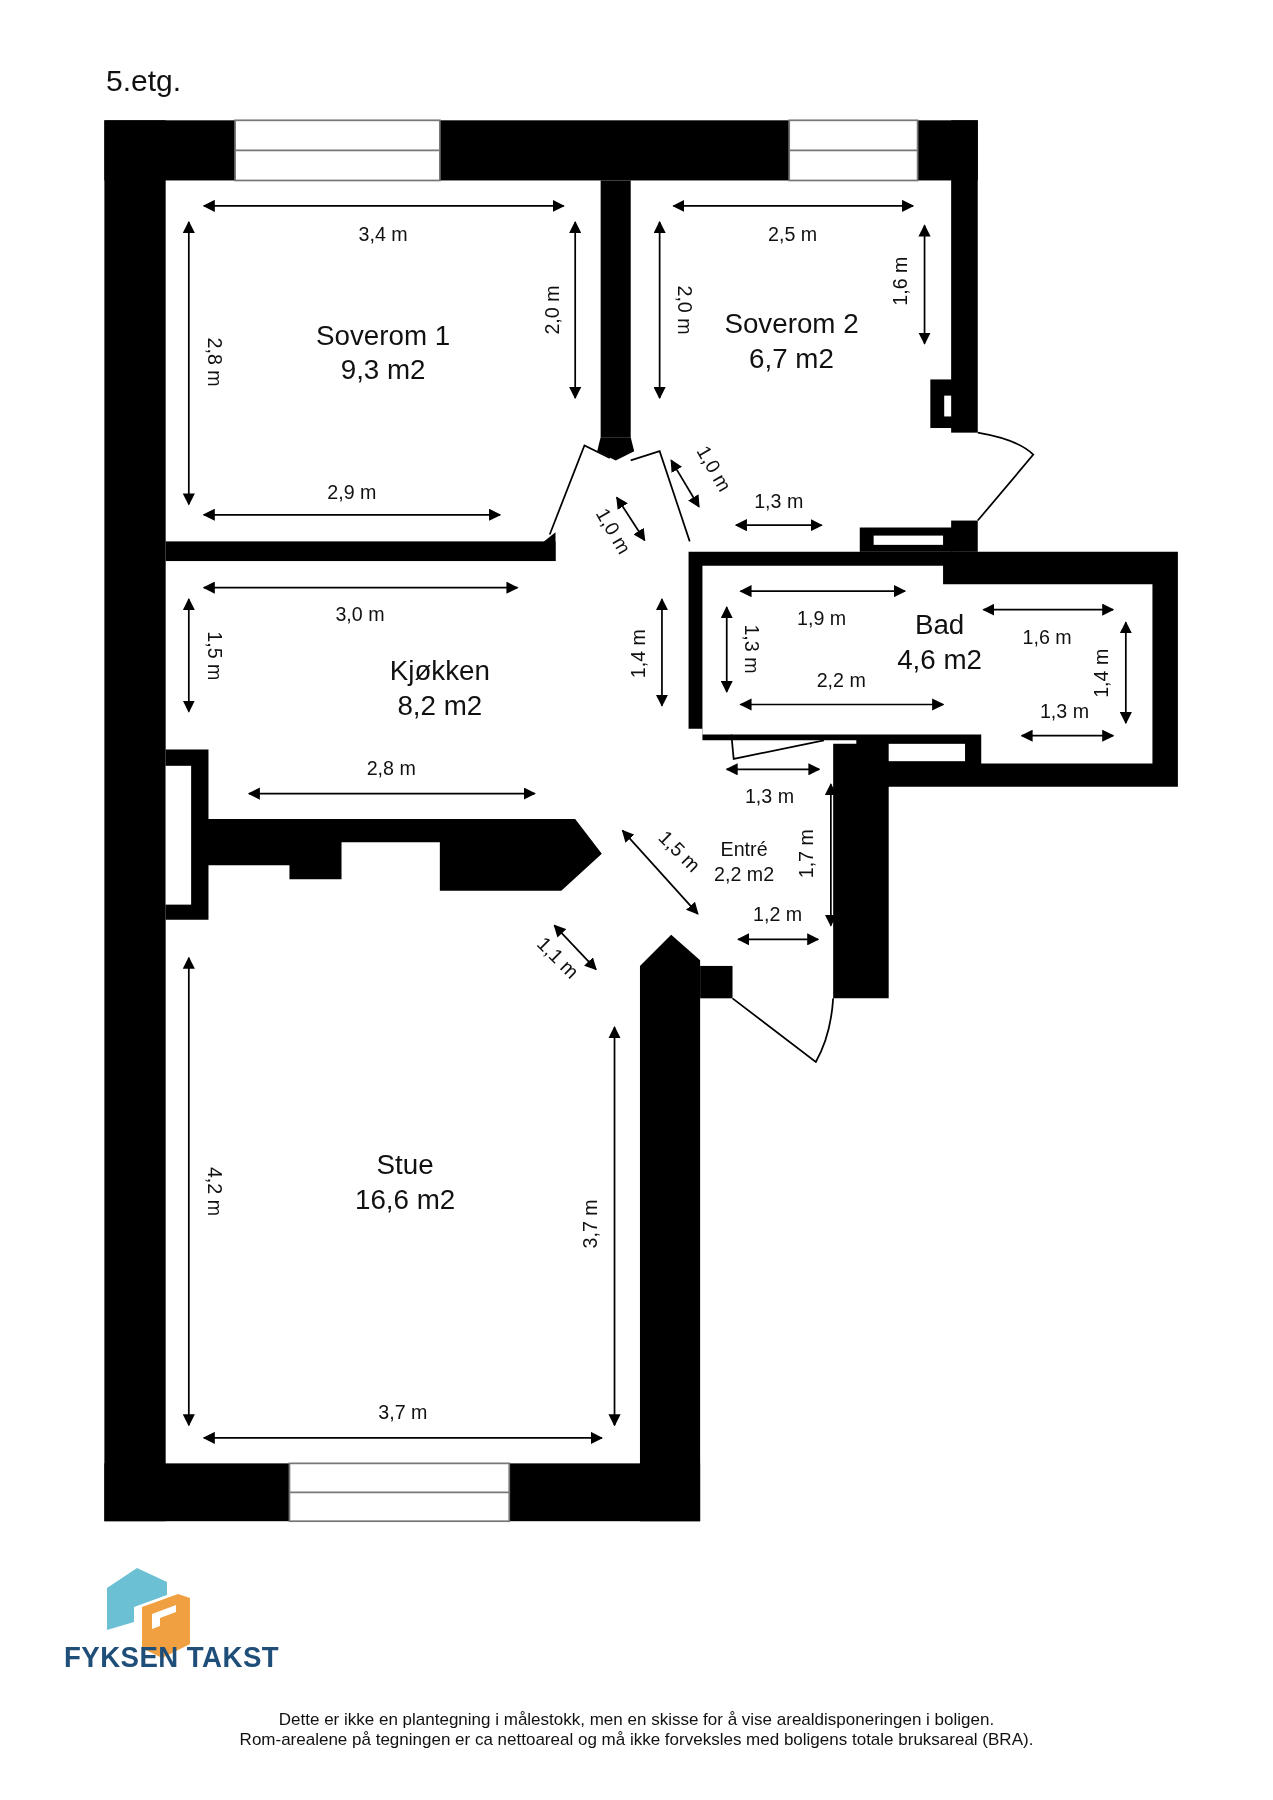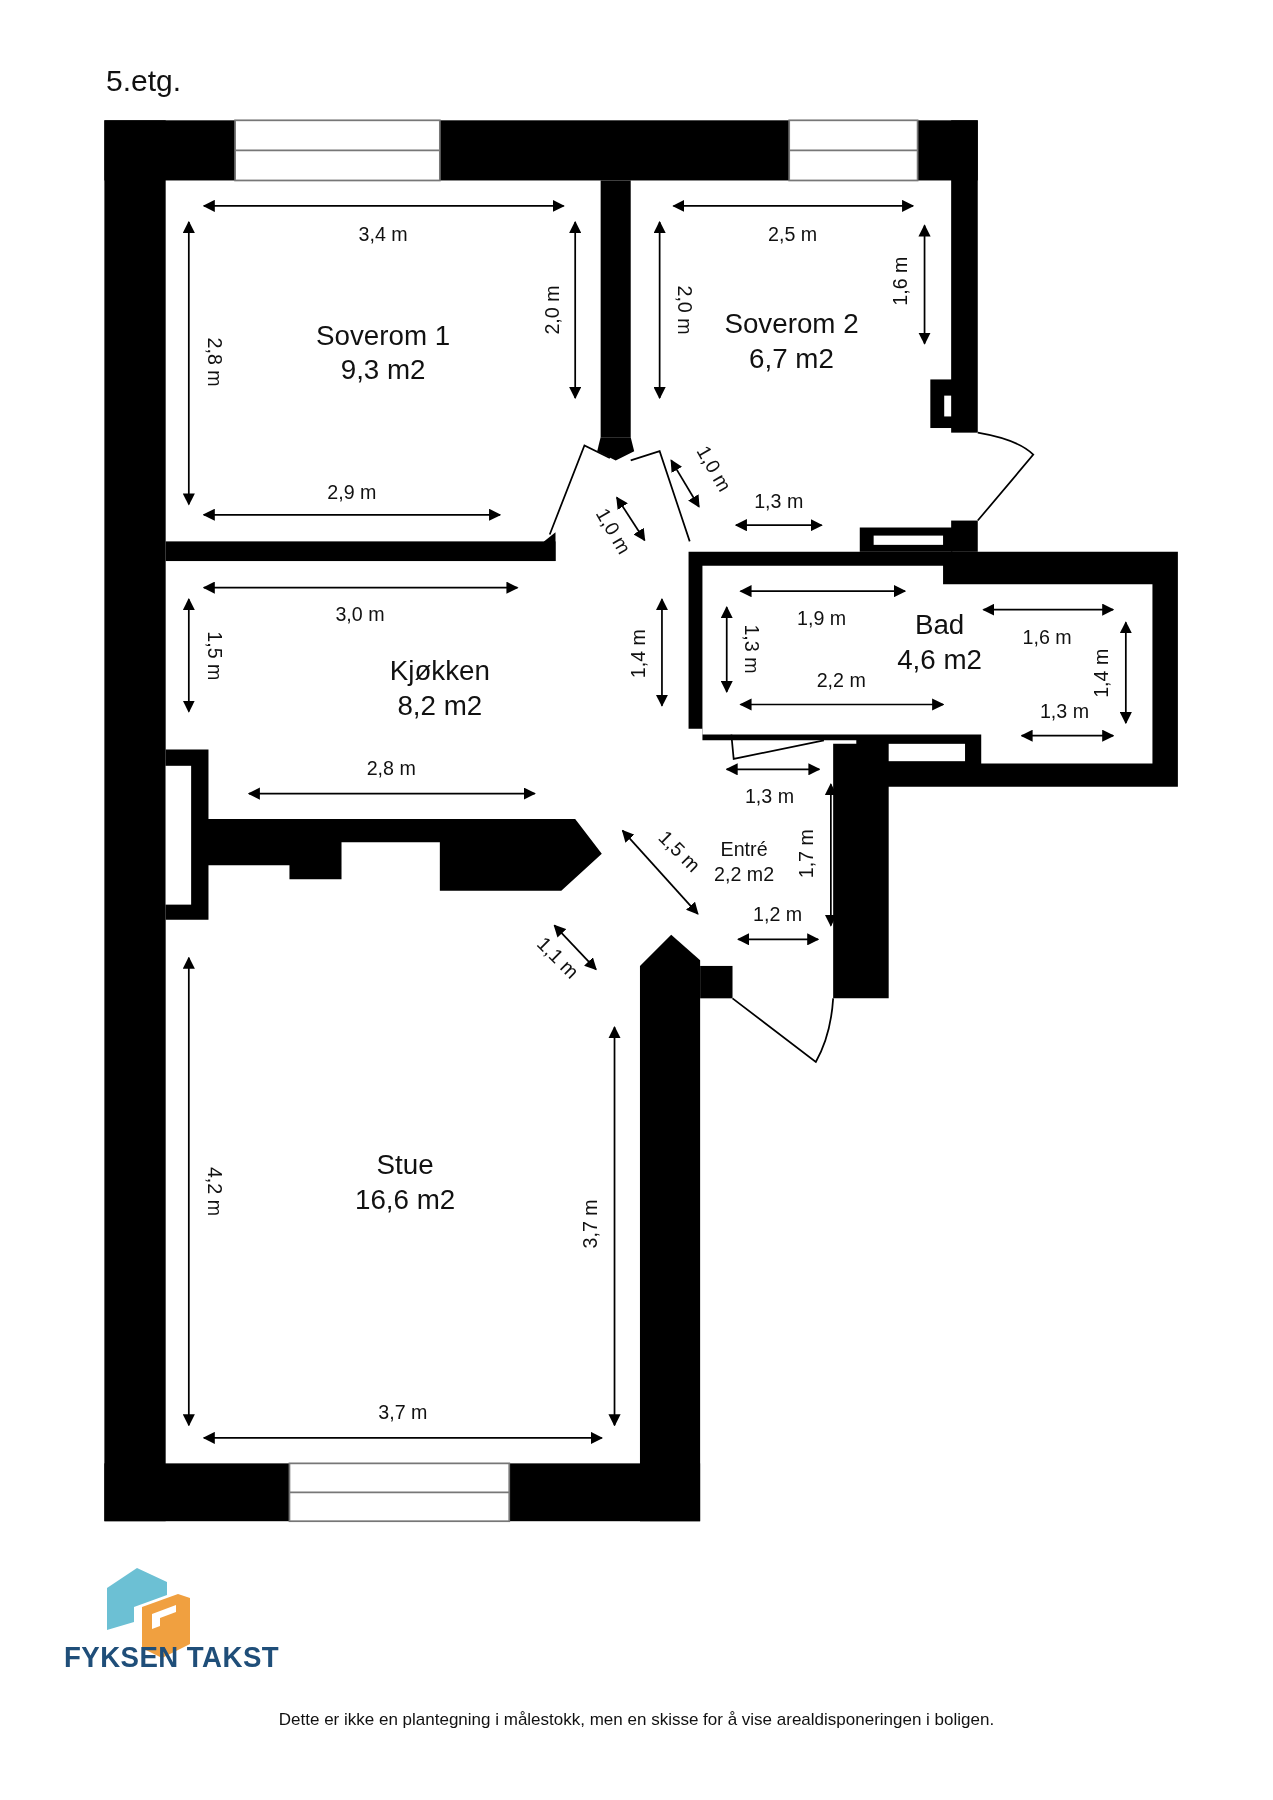--- a/index.html
+++ b/index.html
@@ -181,13 +181,14 @@
 
 <svg class="logo" viewBox="0 0 200 130">
   <polygon points="45,40 75,20 105,34 105,47 72,59 72,74 45,82" fill="#6cc0d4"></polygon>
   <polygon points="80,76 80,59 116,46 128,50 128,96 100,110 80,100" fill="#f0a040"></polygon>
   <polygon points="90,66 114,57 114,64 98,70 98,78 90,81" fill="#fff"></polygon>
 </svg>
 <div class="logo-text">FYKSEN TAKST</div>
 
 <div class="disclaimer">
   <div>Dette er ikke en plantegning i målestokk, men en skisse for å vise arealdisponeringen i boligen.</div>
+  <div>Rom-arealene på tegningen er ca nettoareal og må ikke forveksles med boligens totale bruksareal (BRA).</div>
 </div>
 
 </body></html>

